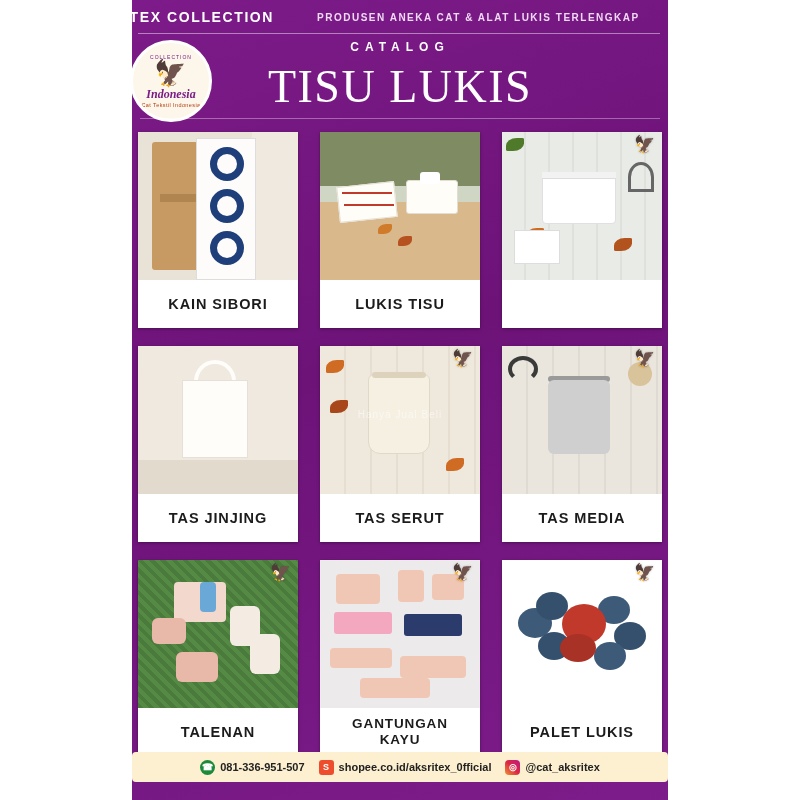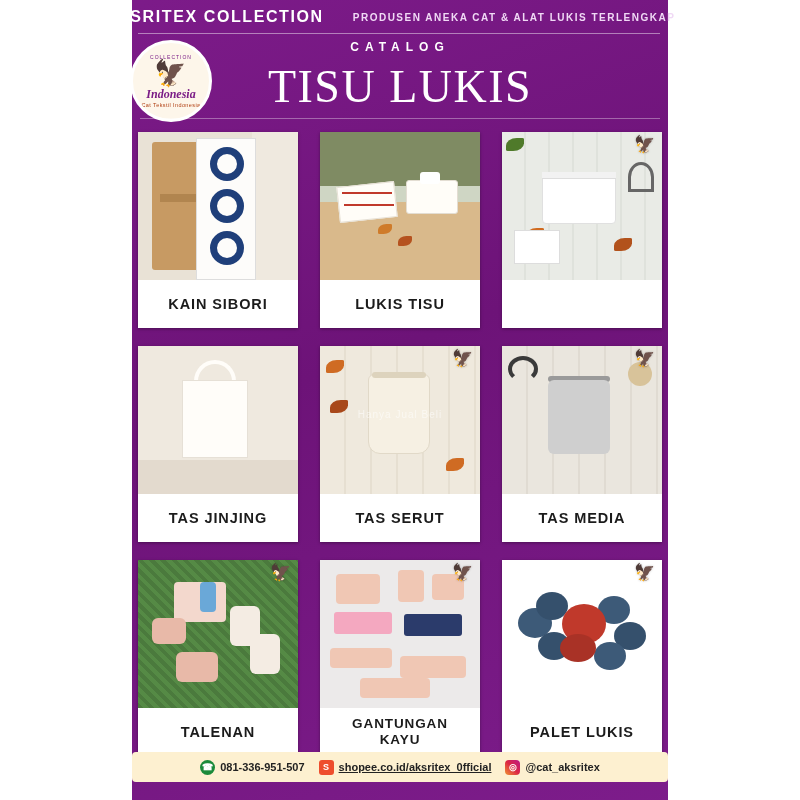--- a/index.html
+++ b/index.html
@@ -16,26 +16,26 @@
     background: linear-gradient(160deg, #7e1c8b 0%, #6d1378 45%, #7e1d8c 100%);
     overflow: hidden;
   }
 
   
   .top-strip {
     position: absolute; top: 0; left: 0; right: 0; height: 34px;
     display: flex; align-items: center;
   }
   .brand-tag {
-    color: #ffffff; font-size: 16px; letter-spacing: 1.6px; font-weight: bold;
-    margin-left: 104px;
+    color: #ffffff; font-size: 14px; letter-spacing: 1.6px; font-weight: bold;
+    margin-left: 78px;
   }
   .tagline {
     color: #f0d9f5; font-size: 10px; letter-spacing: 1.5px; font-weight: bold;
-    margin-left: 29px;
+    margin-left: 43px;
   }
   .rule {
     position: absolute; left: 138px; right: 140px; top: 33px; height: 1px;
     background: rgba(255,255,255,0.45);
   }
   .catalog-word {
     position: absolute; top: 40px; left: 0; right: 0; text-align: center;
     color: #ffffff; font-size: 12px; letter-spacing: 6px; font-weight: bold;
   }
   .main-title {
@@ -183,21 +183,21 @@
   .f-item { display: flex; align-items: center; gap: 5px; }
   .f-ico {
     width: 15px; height: 15px; border-radius: 50%;
     display: inline-flex; align-items: center; justify-content: center;
     color: #fff; font-size: 9px; line-height: 1;
   }
   .ico-phone { background: #1b8a3a; }
   .ico-shop  { background: #ee4d2d; border-radius: 3px; }
   .ico-ig    { background: linear-gradient(45deg,#f09433,#dc2743,#bc1888); border-radius: 4px; }
   .f-text { font-weight: bold; }
-  .f-shop { text-decoration: underline; }
+  .f-shop { }
   .side-white-l, .side-white-r {
     position: absolute; top: 0; bottom: 0; width: 132px; background: #ffffff;
   }
   .side-white-l { left: 0; } .side-white-r { right: 0; }
 </style>
 </head>
 <body>
 
 <div class="poster">
 

